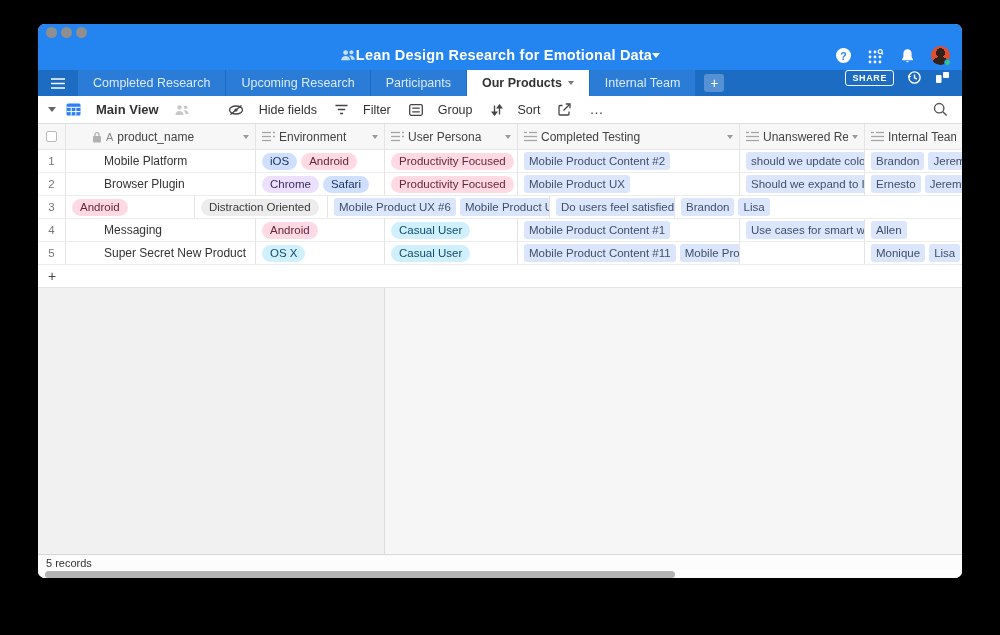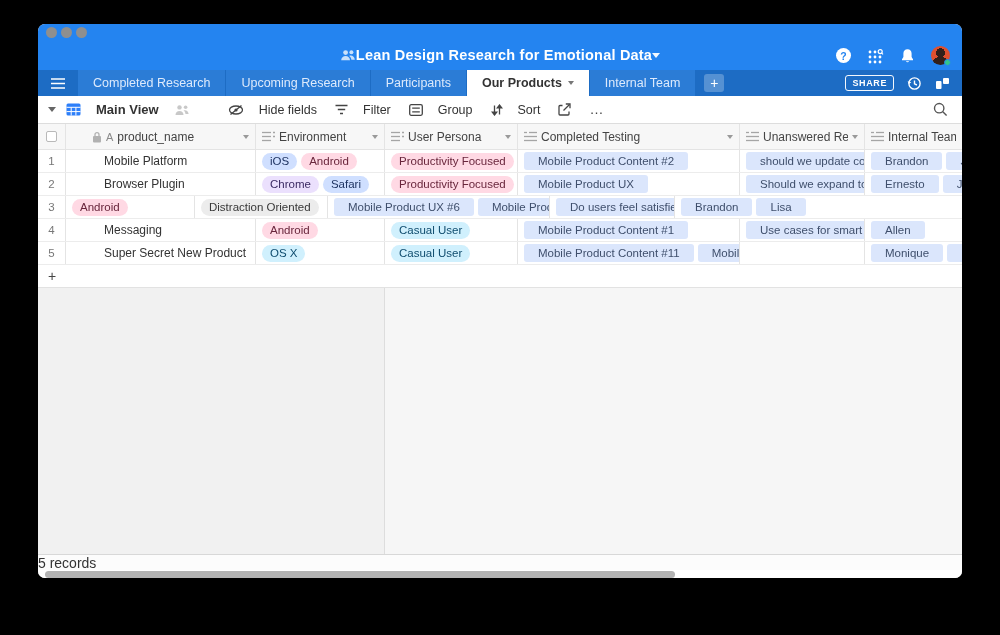--- a/index.html
+++ b/index.html
@@ -38,21 +38,21 @@
   
   .tabsbar{height:26px;background:var(--tabbar);display:flex;align-items:stretch;flex:none;position:relative}
   .hamb{width:40px;display:flex;align-items:center;justify-content:center;flex:none}
   .tab{display:flex;align-items:center;gap:6px;padding:0 15px;margin-right:1px;background:var(--tab);
     color:var(--tabText);font-size:12.5px;white-space:nowrap;cursor:default}
   .tab.active{background:#fff;color:#333;font-weight:700}
   .tab.active .tcaret{border-top-color:#777}
   .tcaret{width:0;height:0;border-left:3.5px solid transparent;border-right:3.5px solid transparent;border-top:4.5px solid transparent}
   .addtab{width:20px;height:18px;margin:4px 0 0 8px;border-radius:3px;background:rgba(255,255,255,.25);
     color:#fff;font-size:14px;display:flex;align-items:center;justify-content:center;line-height:1}
-  .tabsright{position:absolute;right:12px;top:0;bottom:0;display:flex;align-items:center;gap:13px}
+  .tabsright{position:absolute;right:12px;top:0;bottom:0;display:flex;align-items:flex-start;gap:13px}
   .sharebtn{border:1.5px solid rgba(255,255,255,.95);border-radius:3px;color:#fff;font-size:9px;
     font-weight:700;letter-spacing:.6px;padding:1.5px 6px;line-height:1.2}
   
   .toolbar{height:28px;background:#fff;border-bottom:1px solid #ddd;display:flex;align-items:center;
     padding:0 10px;flex:none;color:#333;font-size:12.5px;position:relative}
   .tbitem{display:flex;align-items:center;gap:15px;margin-right:18px;white-space:nowrap}
   .viewname{font-weight:700;font-size:13px}
   .vcaret{width:0;height:0;border-left:4px solid transparent;border-right:4px solid transparent;border-top:5px solid #666;margin-right:10px}
   .dots3{font-size:14px;letter-spacing:1px;color:#444;line-height:0.5}
   .searchwrap{position:absolute;right:14px;top:0;bottom:0;display:flex;align-items:center}
@@ -77,29 +77,29 @@
   .checkbox{width:11px;height:11px;border:1px solid #b9b9b9;border-radius:2px;background:#fff}
   .ficon{flex:none;opacity:.75}
   .aicon{font-size:11px;color:#8a8a8a;font-weight:400;flex:none}
   .pill{display:inline-flex;align-items:center;height:17px;padding:0 8px;border-radius:9px;
     font-size:11.5px;flex:none;white-space:nowrap}
   .pill.blue{background:var(--pillBlueBg);color:var(--pillBlueText)}
   .pill.pink{background:var(--pillPinkBg);color:var(--pillPinkText)}
   .pill.purple{background:var(--pillPurpleBg);color:var(--pillPurpleText)}
   .pill.cyan{background:var(--pillCyanBg);color:var(--pillCyanText)}
   .pill.gray{background:var(--pillGrayBg);color:var(--pillGrayText)}
-  .chip{display:inline-flex;align-items:center;height:18px;padding:0 14px;border-radius:3px;
+  .chip{display:inline-flex;align-items:center;height:18px;padding:0 5px;border-radius:3px;
     font-size:11.5px;background:var(--chipBg);color:var(--chipText);flex:none;white-space:nowrap}
   .addrow{height:23px;display:flex;background:#fff;border-bottom:1px solid #e2e2e2}
   .addrow .plus{width:28px;display:flex;align-items:center;justify-content:center;color:#444;font-size:14px}
   
   .emptyarea{flex:1 1 auto;position:relative;background:#f6f6f6;min-height:0}
   .emptyleft{position:absolute;left:0;top:0;bottom:0;width:347px;background:#f1f1f1;border-right:1px solid #ddd}
   .statusbar{height:16px;background:#fcfcfc;border-top:1px solid #d8d8d8;display:flex;align-items:center;
-    padding:0 0;font-size:14px;color:#333;flex:none}
+    padding:0 8px;font-size:11px;color:#333;flex:none}
   .scrollzone{height:8px;background:#fff;position:relative;flex:none}
   .hthumb{position:absolute;left:7px;top:0.5px;width:630px;height:7px;border-radius:4px;background:#b3b3b3}
   svg{display:block}
 </style>
 </head>
 <body>
 
 <div class="window">
 
   <div class="titlebar">

